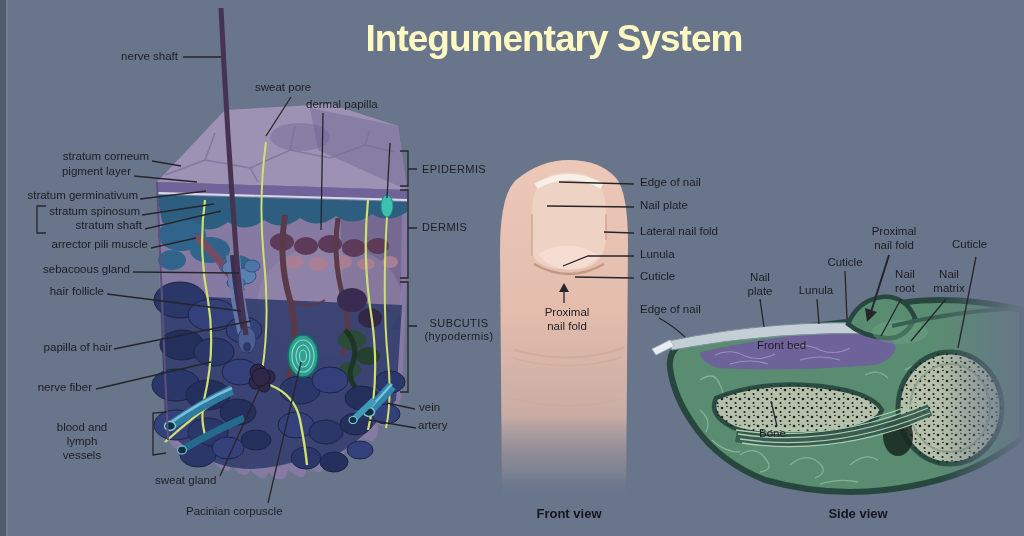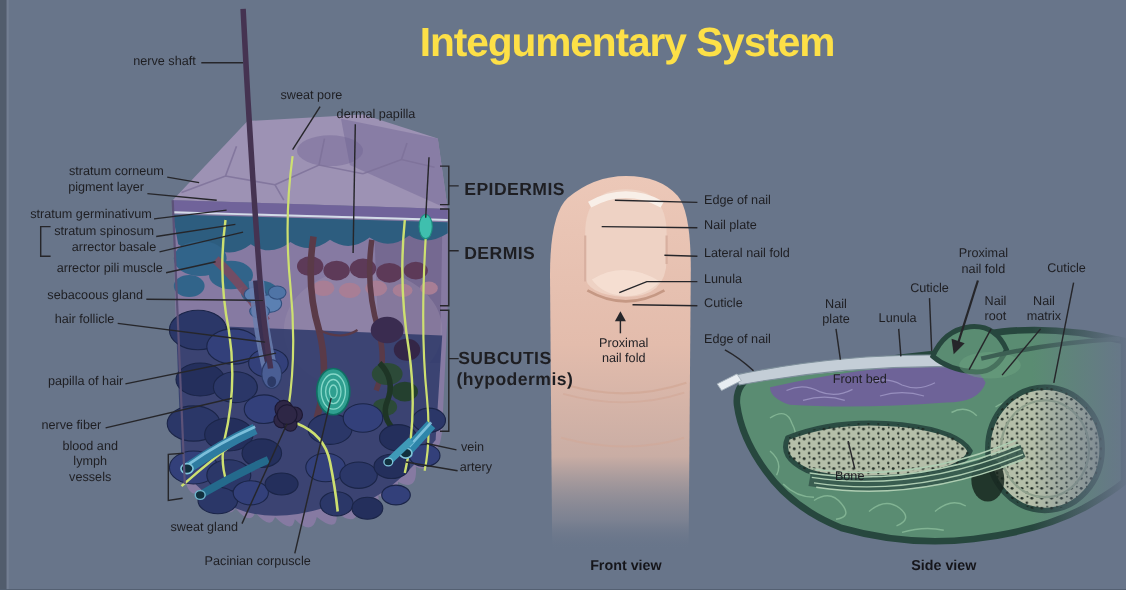--- a/index.html
+++ b/index.html
@@ -1,27 +1,27 @@
 <!DOCTYPE html>
 <html><head>
 <meta charset="utf-8">
 <style>
   html,body{margin:0;padding:0;background:#4a5362;}
   .stage{position:relative;width:1024px;height:536px;overflow:hidden;
          background:#68758a;font-family:"Liberation Sans",sans-serif;}
   .edgeL{position:absolute;left:0;top:0;width:6px;height:536px;background:#515c6c;}
   .edgeL2{position:absolute;left:6px;top:0;width:2px;height:536px;background:#7e8a9c;opacity:.5;}
-  .title{position:absolute;left:340px;top:18px;width:460px;margin:0;text-align:center;
-         font-size:37px;font-weight:bold;letter-spacing:-1px;color:#fde047;}
+  .title{position:absolute;left:324px;top:18px;width:460px;margin:0;text-align:center;
+         font-size:37px;font-weight:bold;letter-spacing:-1px;color:#fef9c3;}
   .lbl{position:absolute;font-size:11.5px;line-height:1.2;color:#1e1e22;
        white-space:pre-line;text-align:center;}
   .ra{text-align:right;}
   .ca{text-align:center;}
   .cap{font-weight:bold;font-size:13px;color:#15151a;}
-  .layer{letter-spacing:.4px;font-size:16px;font-weight:bold;}
+  .layer{letter-spacing:.4px;font-size:11px;}
   svg{position:absolute;left:0;top:0;}
 </style>
 </head>
 <body>
 
 <div class="stage">
   <div class="edgeL"></div>
   <div class="edgeL2"></div>
 
   <svg width="1024" height="536" viewBox="0 0 1024 536">
@@ -300,27 +300,27 @@
 
   <h1 class="title">Integumentary System</h1>
 
   <div class="lbl ra" style="right:846px;top:50px">nerve shaft</div>
   <div class="lbl" style="left:255px;top:81px">sweat pore</div>
   <div class="lbl" style="left:306px;top:98px">dermal papilla</div>
   <div class="lbl ra" style="right:875px;top:150px">stratum corneum</div>
   <div class="lbl ra" style="right:893px;top:165px">pigment layer</div>
   <div class="lbl ra" style="right:886px;top:189px">stratum germinativum</div>
   <div class="lbl ra" style="right:884px;top:205px">stratum spinosum</div>
-  <div class="lbl ra" style="right:882px;top:219px">arrector basale</div>
+  <div class="lbl ra" style="right:882px;top:219px">stratum shaft</div>
   <div class="lbl ra" style="right:876px;top:238px">arrector pili muscle</div>
   <div class="lbl ra" style="right:894px;top:263px">sebacoous gland</div>
   <div class="lbl ra" style="right:920px;top:285px">hair follicle</div>
   <div class="lbl ra" style="right:912px;top:341px">papilla of hair</div>
   <div class="lbl ra" style="right:932px;top:381px">nerve fiber</div>
-  <div class="lbl ca" style="left:48px;width:68px;top:400px">blood and
+  <div class="lbl ca" style="left:48px;width:68px;top:421px">blood and
 lymph vessels</div>
   <div class="lbl" style="left:155px;top:474px">sweat gland</div>
   <div class="lbl" style="left:186px;top:505px">Pacinian corpuscle</div>
   <div class="lbl layer" style="left:422px;top:163px">EPIDERMIS</div>
   <div class="lbl layer" style="left:422px;top:221px">DERMIS</div>
   <div class="lbl layer ca" style="left:415px;width:88px;top:317px">SUBCUTIS
 (hypodermis)</div>
   <div class="lbl" style="left:419px;top:401px">vein</div>
   <div class="lbl" style="left:418px;top:419px">artery</div>
 

